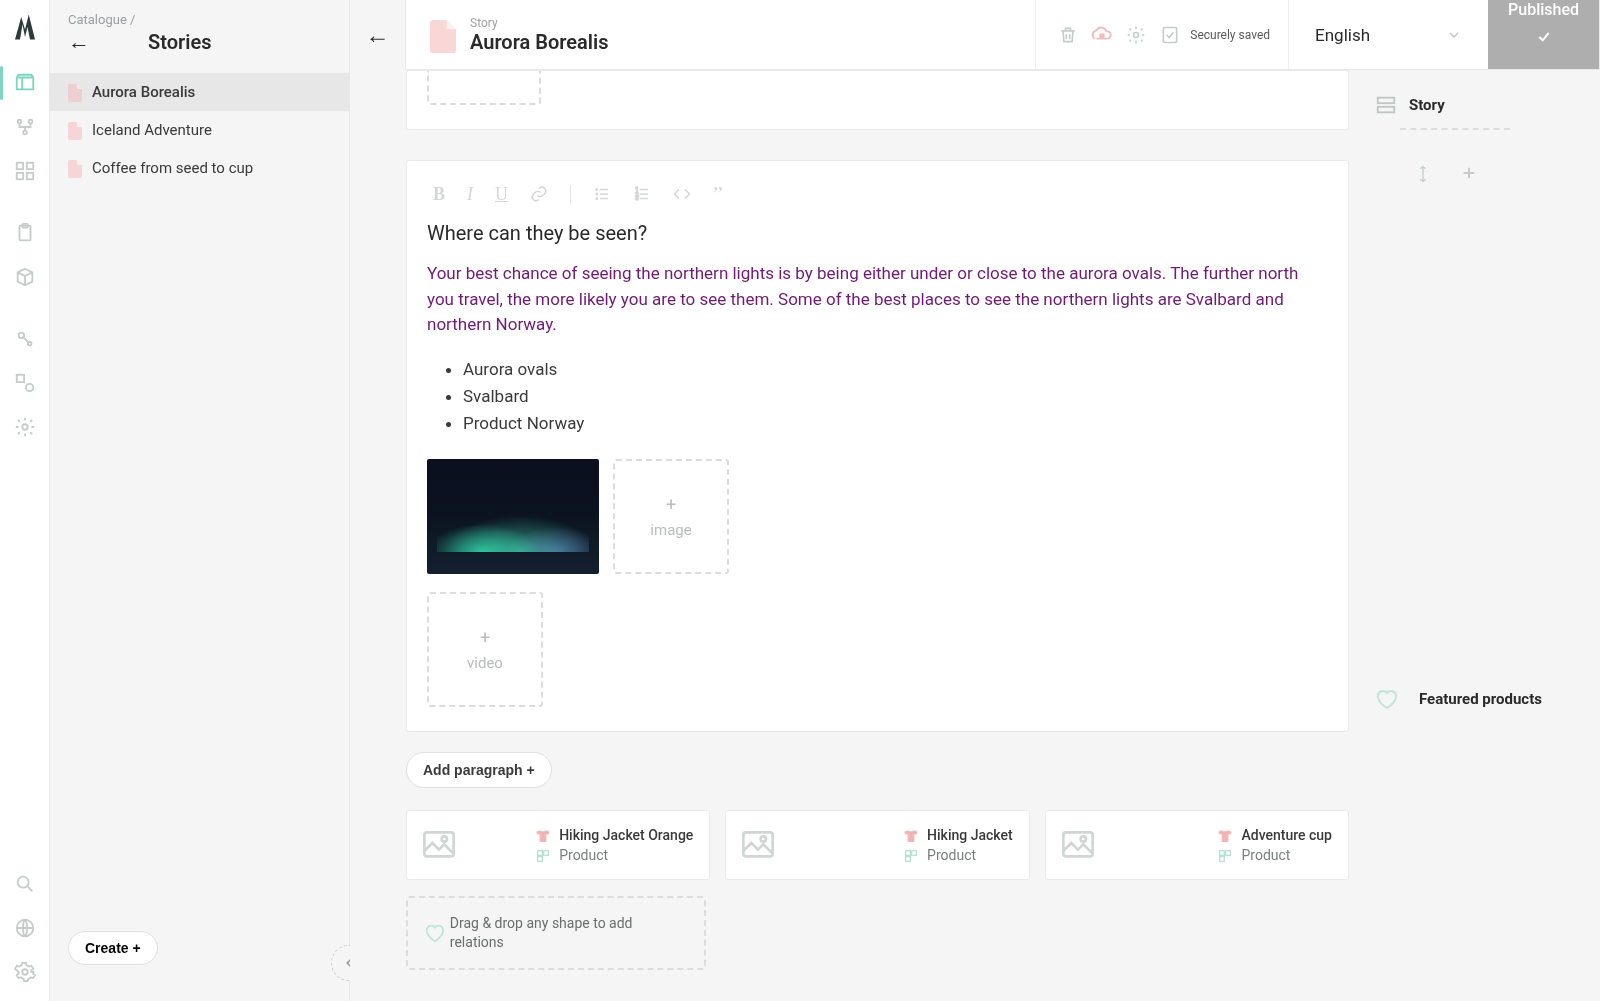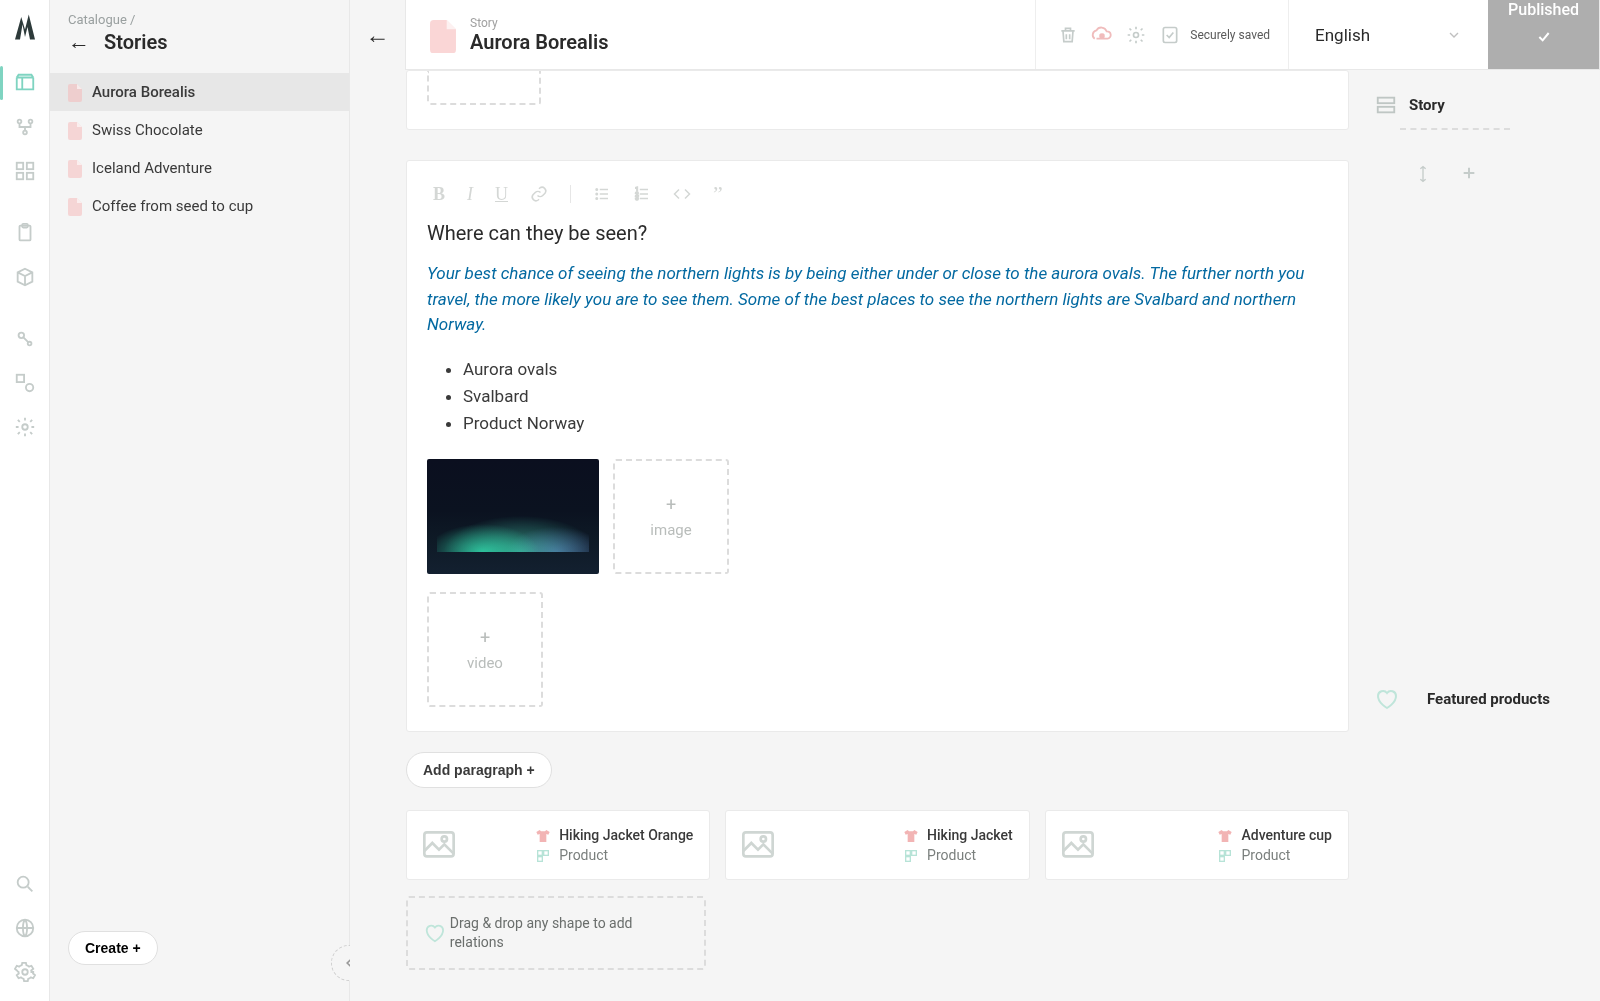--- a/index.html
+++ b/index.html
@@ -43,21 +43,21 @@
   width: 300px;
   background: #f5f5f5;
   border-right: 1px solid #e8e8e8;
   display: flex;
   flex-direction: column;
   position: relative;
 }
 .sidebar-header { padding: 12px 18px 8px; }
 .breadcrumb { font-size: 13px; color: #9aa0a0; }
 .sidebar-title-row { display: flex; align-items: center; gap: 14px; margin-top: 2px;}
-.sidebar-title { font-size: 20px; font-weight: 600; color: #2a2a2a; }
+.sidebar-title { font-size: 20px; font-weight: 600; color: #2a2a2a; margin-left: 44px; }
 .back-arrow { font-size: 22px; color: #2a2a2a; cursor: pointer; }
 
 .sidebar-list { margin-top: 10px; }
 .sidebar-item {
   display: flex; align-items: center; gap: 10px;
   padding: 10px 18px; font-size: 15px; color: #3a3a3a;
   cursor: pointer;
 }
 .sidebar-item.active { background: #e7e7e7; font-weight: 500; }
 .doc-icon { width: 14px; height: 16px; color: #f5b5b5; flex-shrink:0; }
@@ -140,21 +140,21 @@
 .card.truncated-top .dashed-video-small {
   width:114px; height:34px; border:2px dashed #dcdcdc; border-top:none; border-radius:0 0 3px 3px;
   margin-left:0;
 }
 
 .card.rich { margin-top:30px; }
 .rt-toolbar { display:flex; gap:22px; color:#d4d7d5; margin-bottom:14px; align-items:center; height:26px; padding-left:6px;}
 .rt-toolbar .sep { width:1px; height:18px; background:#e6e6e6; }
 
 .rt-h { font-size:20px; font-weight:400; color:#2a2a2a; margin-bottom:16px; }
-.rt-p { font-size:17px; line-height:1.5; color:#0369a1; margin-bottom:18px;font-style:italic; }
+.rt-p { font-size:17px; line-height:1.5; color:#701a75; margin-bottom:18px; }
 .rt-ul { margin:0 0 22px 36px; }
 .rt-ul li { font-size:17px; color:#3a3a3a; line-height:1.6; }
 
 .media-row { display:flex; gap:14px; }
 .thumb {
   width:172px; height:115px; border-radius:2px; overflow:hidden;
   background: linear-gradient(180deg,#0b0f1f 0%,#0b1220 45%,#0e1a26 70%,#132030 100%);
   position:relative;
 }
 .thumb::after{
@@ -192,21 +192,21 @@
 .product-meta{ display:flex; flex-direction:column; gap:4px; }
 .p-row{ display:flex; align-items:center; gap:8px; }
 .p-row .pi{ width:16px; height:14px; }
 .p-row.name .pi{ color:#f2b4b4; }
 .p-row.name span{ font-size:14px; font-weight:500; color:#3a3a3a;}
 .p-row.type .pi{ color:#b7e3d7; }
 .p-row.type span{ font-size:14px; color:#7a7f7d; }
 
 .featured-label{
   position:absolute; top:618px; left: 970px;
-  display:flex; align-items:center; gap:28px;
+  display:flex; align-items:center; gap:20px;
 }
 .featured-label .hicon{ width:24px;height:22px;color:#bfe5da; }
 .featured-label span{ font-size:15px; font-weight:700; color:#2a2a2a; }
 
 .relations-drop{
   margin-top:16px;
   width:300px; border:2px dashed #dcdcdc; border-radius:3px;
   padding:16px; display:flex; gap:4px; align-items:center; cursor:pointer;
 }
 .relations-drop .hicon-sm{ width:22px; height:20px; color:#bfe5da; }
@@ -317,29 +317,20 @@
     </div>
     <div class="sidebar-list">
       <div class="sidebar-item active">
         <span class="doc-icon">
             <svg viewBox="0 0 14 18" fill="currentColor">
               <path d="M2 0h7l5 5v11a2 2 0 0 1-2 2H2a2 2 0 0 1-2-2V2a2 2 0 0 1 2-2z" opacity="0.5"></path>
               <path d="M9 0v5h5" fill="#fff" opacity="0.6"></path>
             </svg>
           </span>
         <span>Aurora Borealis</span>
-      </div>
-      <div class="sidebar-item">
-        <span class="doc-icon">
-            <svg viewBox="0 0 14 18" fill="currentColor">
-              <path d="M2 0h7l5 5v11a2 2 0 0 1-2 2H2a2 2 0 0 1-2-2V2a2 2 0 0 1 2-2z" opacity="0.5"></path>
-              <path d="M9 0v5h5" fill="#fff" opacity="0.6"></path>
-            </svg>
-          </span>
-        <span>Swiss Chocolate</span>
       </div>
       <div class="sidebar-item">
         <span class="doc-icon">
             <svg viewBox="0 0 14 18" fill="currentColor">
               <path d="M2 0h7l5 5v11a2 2 0 0 1-2 2H2a2 2 0 0 1-2-2V2a2 2 0 0 1 2-2z" opacity="0.5"></path>
               <path d="M9 0v5h5" fill="#fff" opacity="0.6"></path>
             </svg>
           </span>
         <span>Iceland Adventure</span>
       </div>

